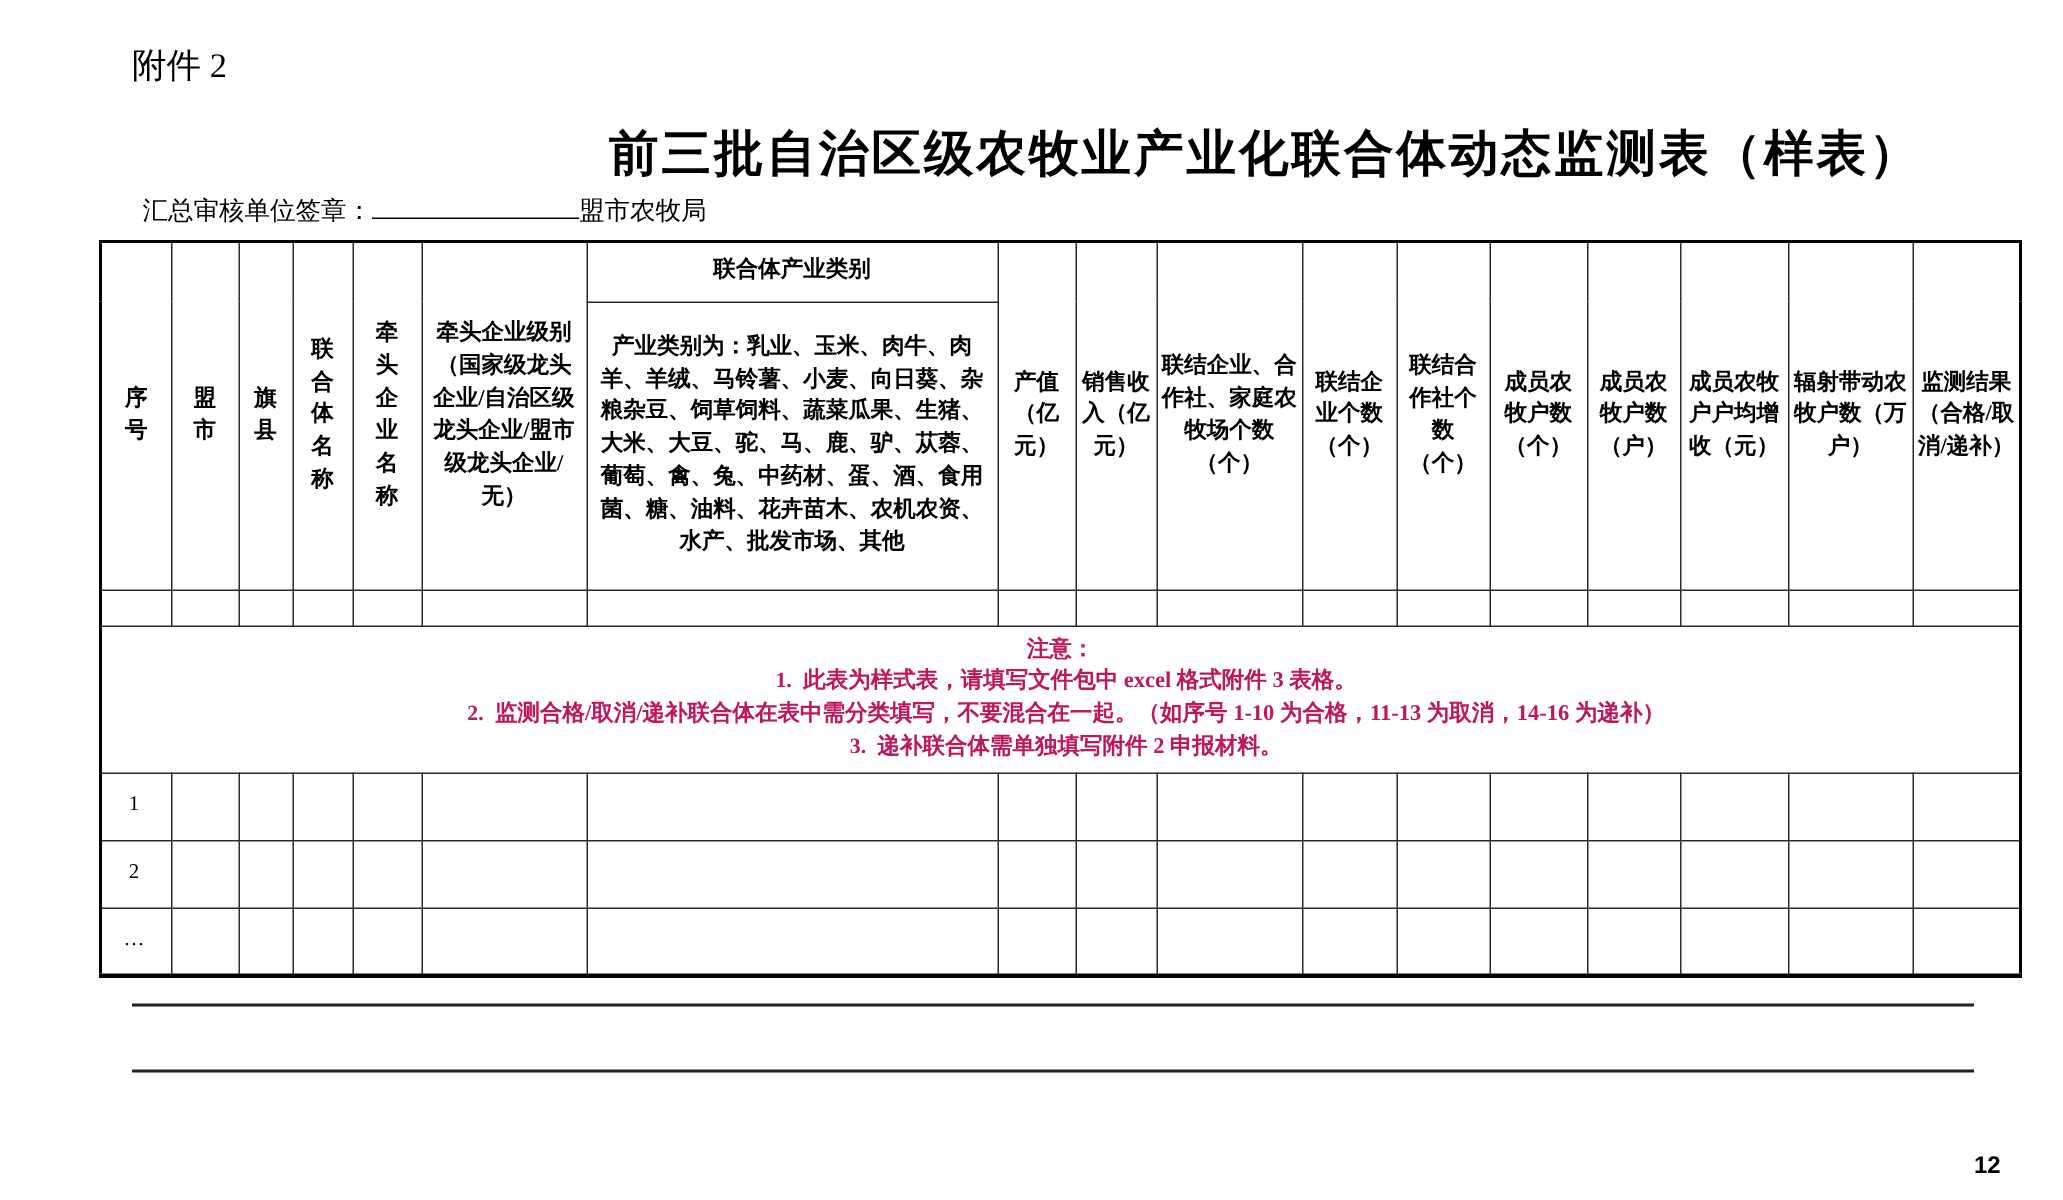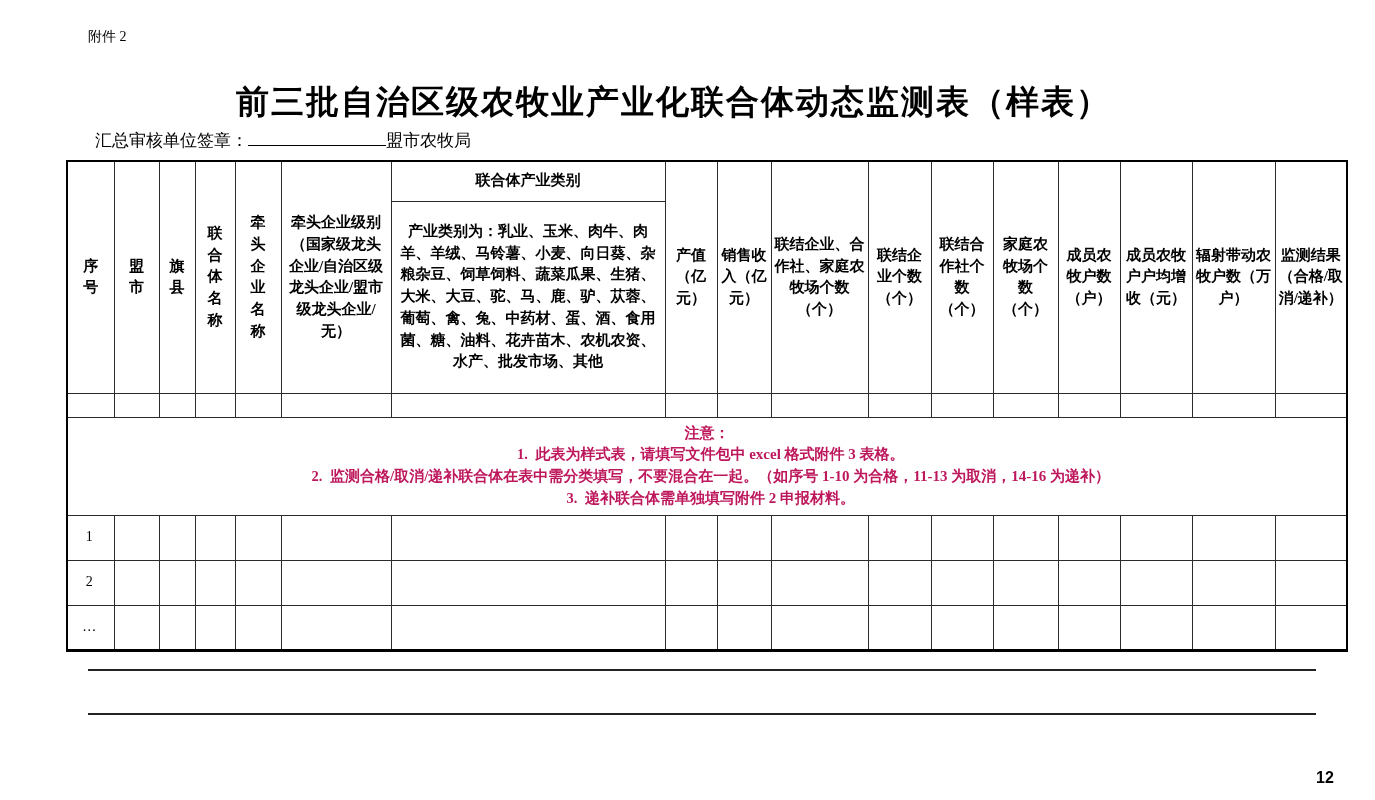--- a/index.html
+++ b/index.html
@@ -1,23 +1,23 @@
 <!DOCTYPE html>
 <html><head>
 <meta charset="utf-8">
 <style>
   html,body{margin:0;padding:0;}
   body{
     width:1375px;height:800px;position:relative;background:#ffffff;
     font-family:"Liberation Serif","DejaVu Serif",serif;color:#000;
     overflow:hidden;
   }
-  .attachment{position:absolute;left:88px;top:28px;font-size:14px;}
+  .attachment{position:absolute;left:88px;top:28px;font-size:23px;}
   .doc-title{
-    position:absolute;left:66px;top:80px;width:1215px;text-align:center;
+    position:absolute;left:66px;top:80px;width:1215px;text-align:right;
     font-size:33px;font-weight:bold;letter-spacing:2px;white-space:nowrap;
   }
   .sig-line{position:absolute;left:95px;top:129px;font-size:17px;text-align:center;}
   .sig-blank{display:inline-block;width:138px;height:16px;border-bottom:1.5px solid #000;vertical-align:baseline;}
   table.main{
     position:absolute;left:66px;top:160px;width:1280px;
     border-collapse:collapse;table-layout:fixed;
     border:2px solid #000;border-bottom:3px solid #000;
   }
   table.main td{
@@ -88,21 +88,21 @@
     <td rowspan="2" class="v"><span>旗县</span></td>
     <td rowspan="2" class="v"><span>联合体名称</span></td>
     <td rowspan="2" class="v"><span>牵头企业名称</span></td>
     <td rowspan="2">牵头企业级别（国家级龙头企业/自治区级龙头企业/盟市级龙头企业/无）</td>
     <td class="group-hdr">联合体产业类别</td>
     <td rowspan="2">产值（亿元）</td>
     <td rowspan="2">销售收入（亿元）</td>
     <td rowspan="2">联结企业、合作社、家庭农牧场个数（个）</td>
     <td rowspan="2">联结企业个数（个）</td>
     <td rowspan="2">联结合作社个数（个）</td>
-    <td rowspan="2">家庭农牧场个数（个）</td>
+    <td rowspan="2">成员农牧户数（个）</td>
     <td rowspan="2">成员农牧户数（户）</td>
     <td rowspan="2">成员农牧户户均增收（元）</td>
     <td rowspan="2">辐射带动农牧户数（万户）</td>
     <td rowspan="2">监测结果（合格/取消/递补）</td>
   </tr>
   <tr class="hr-b">
     <td class="ind-desc">产业类别为：乳业、玉米、肉牛、肉羊、羊绒、马铃薯、小麦、向日葵、杂粮杂豆、饲草饲料、蔬菜瓜果、生猪、大米、大豆、驼、马、鹿、驴、苁蓉、葡萄、禽、兔、中药材、蛋、酒、食用菌、糖、油料、花卉苗木、农机农资、水产、批发市场、其他</td>
   </tr>
   <tr class="empty-r">
     <td></td>

